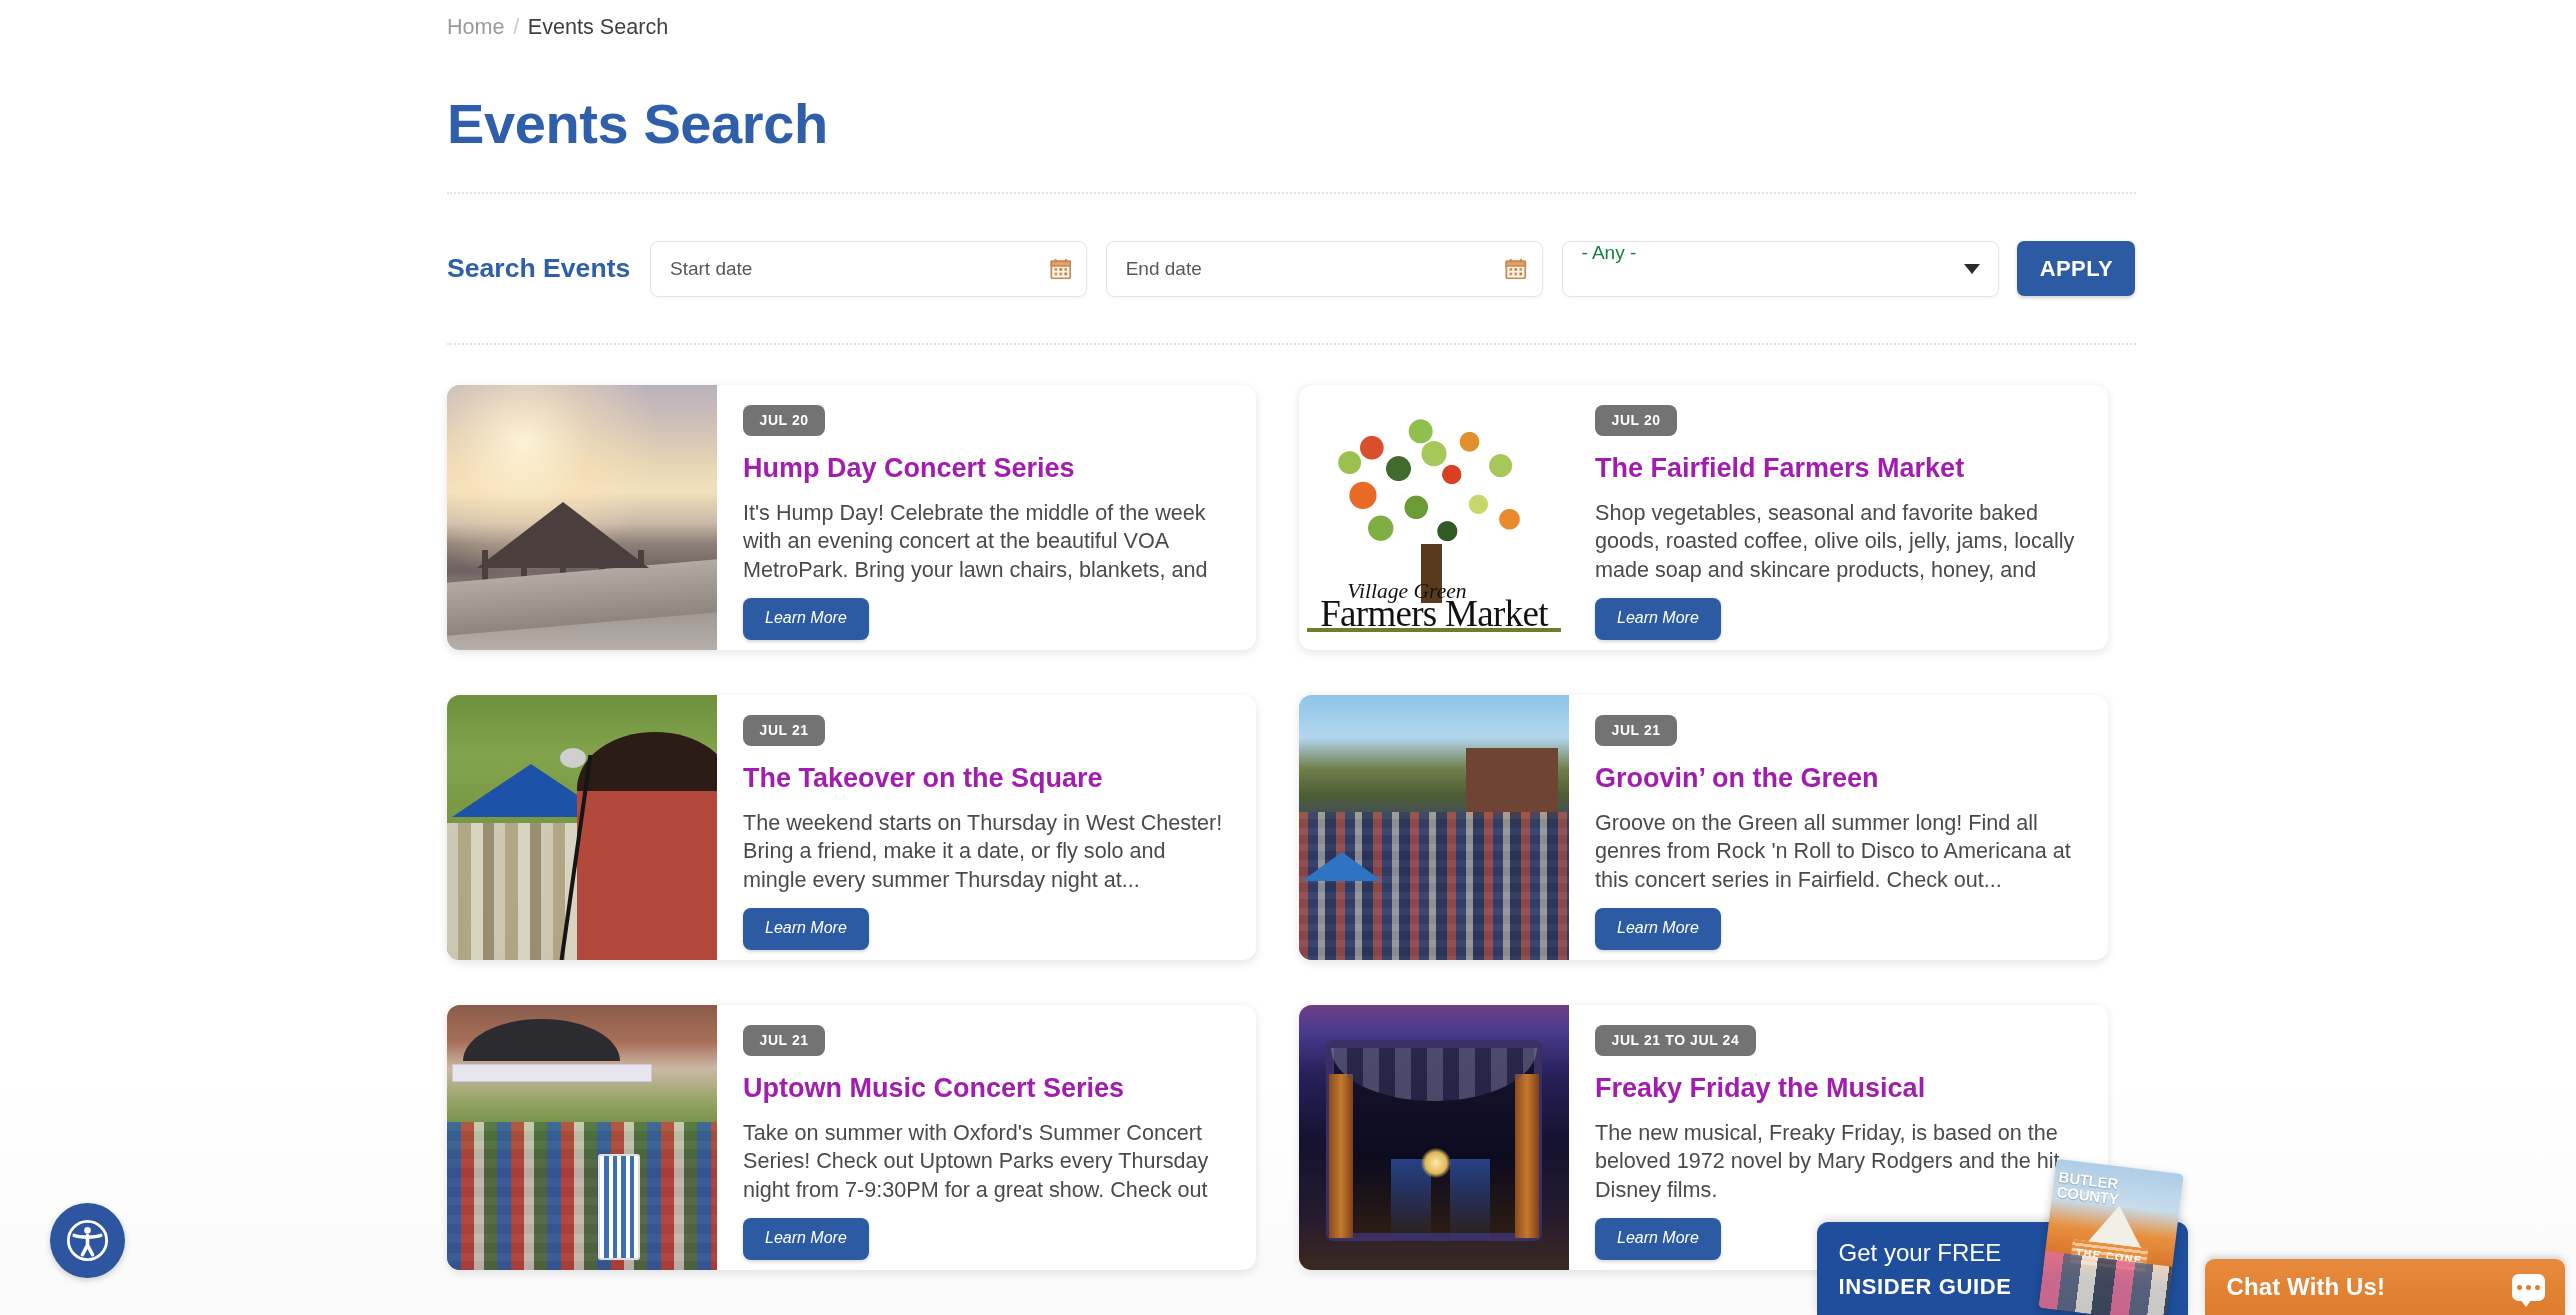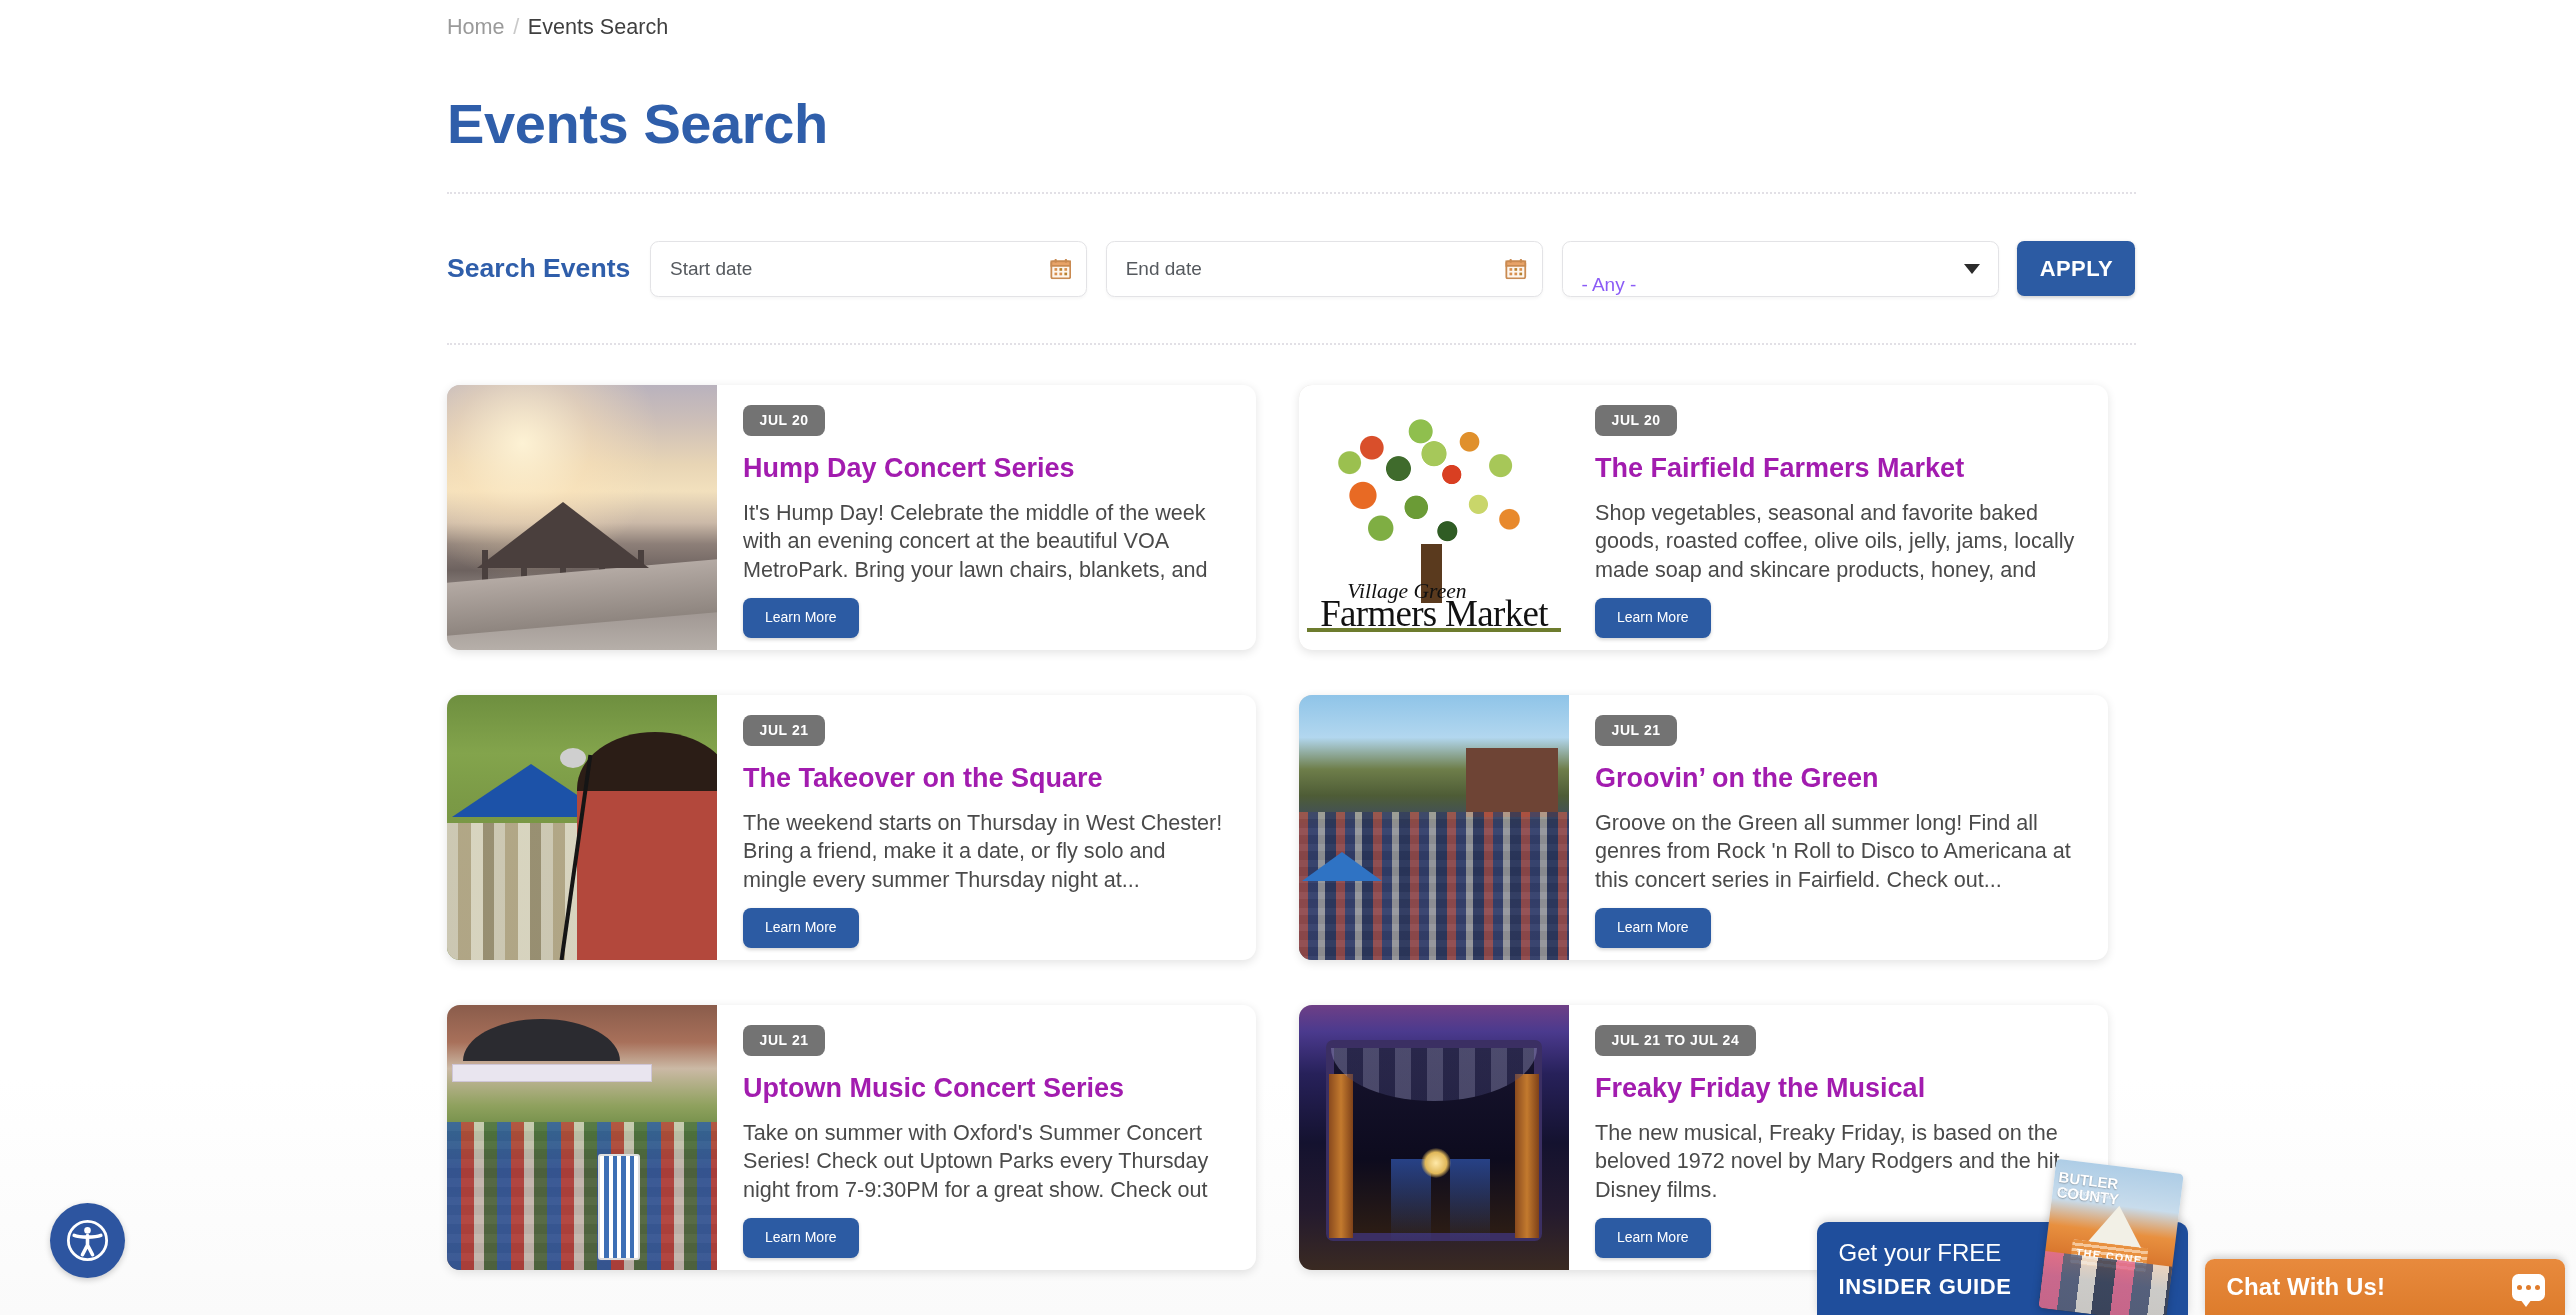--- a/index.html
+++ b/index.html
@@ -107,23 +107,23 @@
     font-family: "Liberation Sans", sans-serif;
     font-size: 19px;
     color: #4b4b4b;
     padding: 0 47px 0 18.7px;
     outline: none;
     box-shadow: 0 1.4px 2.9px rgba(0,0,0,0.035);
   }
   .field input::placeholder { color: #55595e; }
   .field .select-box {
     display: flex;
-    align-items: flex-end;
+    align-items: flex-start;
     cursor: pointer;
-    color: #8b5cf6;
+    color: #15803d;
   }
   .cal-icon {
     position: absolute;
     right: 16px;
     top: 50%;
     transform: translateY(-50%);
     width: 21.6px;
     height: 21.6px;
     pointer-events: none;
   }
@@ -209,29 +209,30 @@
     line-height: 1.32;
     color: #4a4a4a;
     max-height: 88px;
     overflow: hidden;
   }
   .learn-btn {
     display: inline-block;
     margin-top: 13.7px;
     background: #2c5ba3;
     color: #ffffff;
-    font-size: 14px;
+    font-size: 16px;
     font-weight: 400;
     border: none;
     border-radius: 8px;
     padding: 12.2px 22px 13.7px 22px;
     cursor: pointer;
     font-family: "Liberation Sans", sans-serif;
     line-height: 1;
     box-shadow: 0 1.4px 3.6px rgba(0,0,0,0.16);
+    font-style: italic;
   }
 
   
   .ph { position:absolute; left:0; top:0; width:100%; height:100%; }
 
   
   .ph-voa {
     background:
       radial-gradient(circle at 28% 22%, rgba(255,244,214,0.95) 0%, rgba(255,229,186,0.45) 24%, rgba(0,0,0,0) 48%),
       linear-gradient(to bottom,

